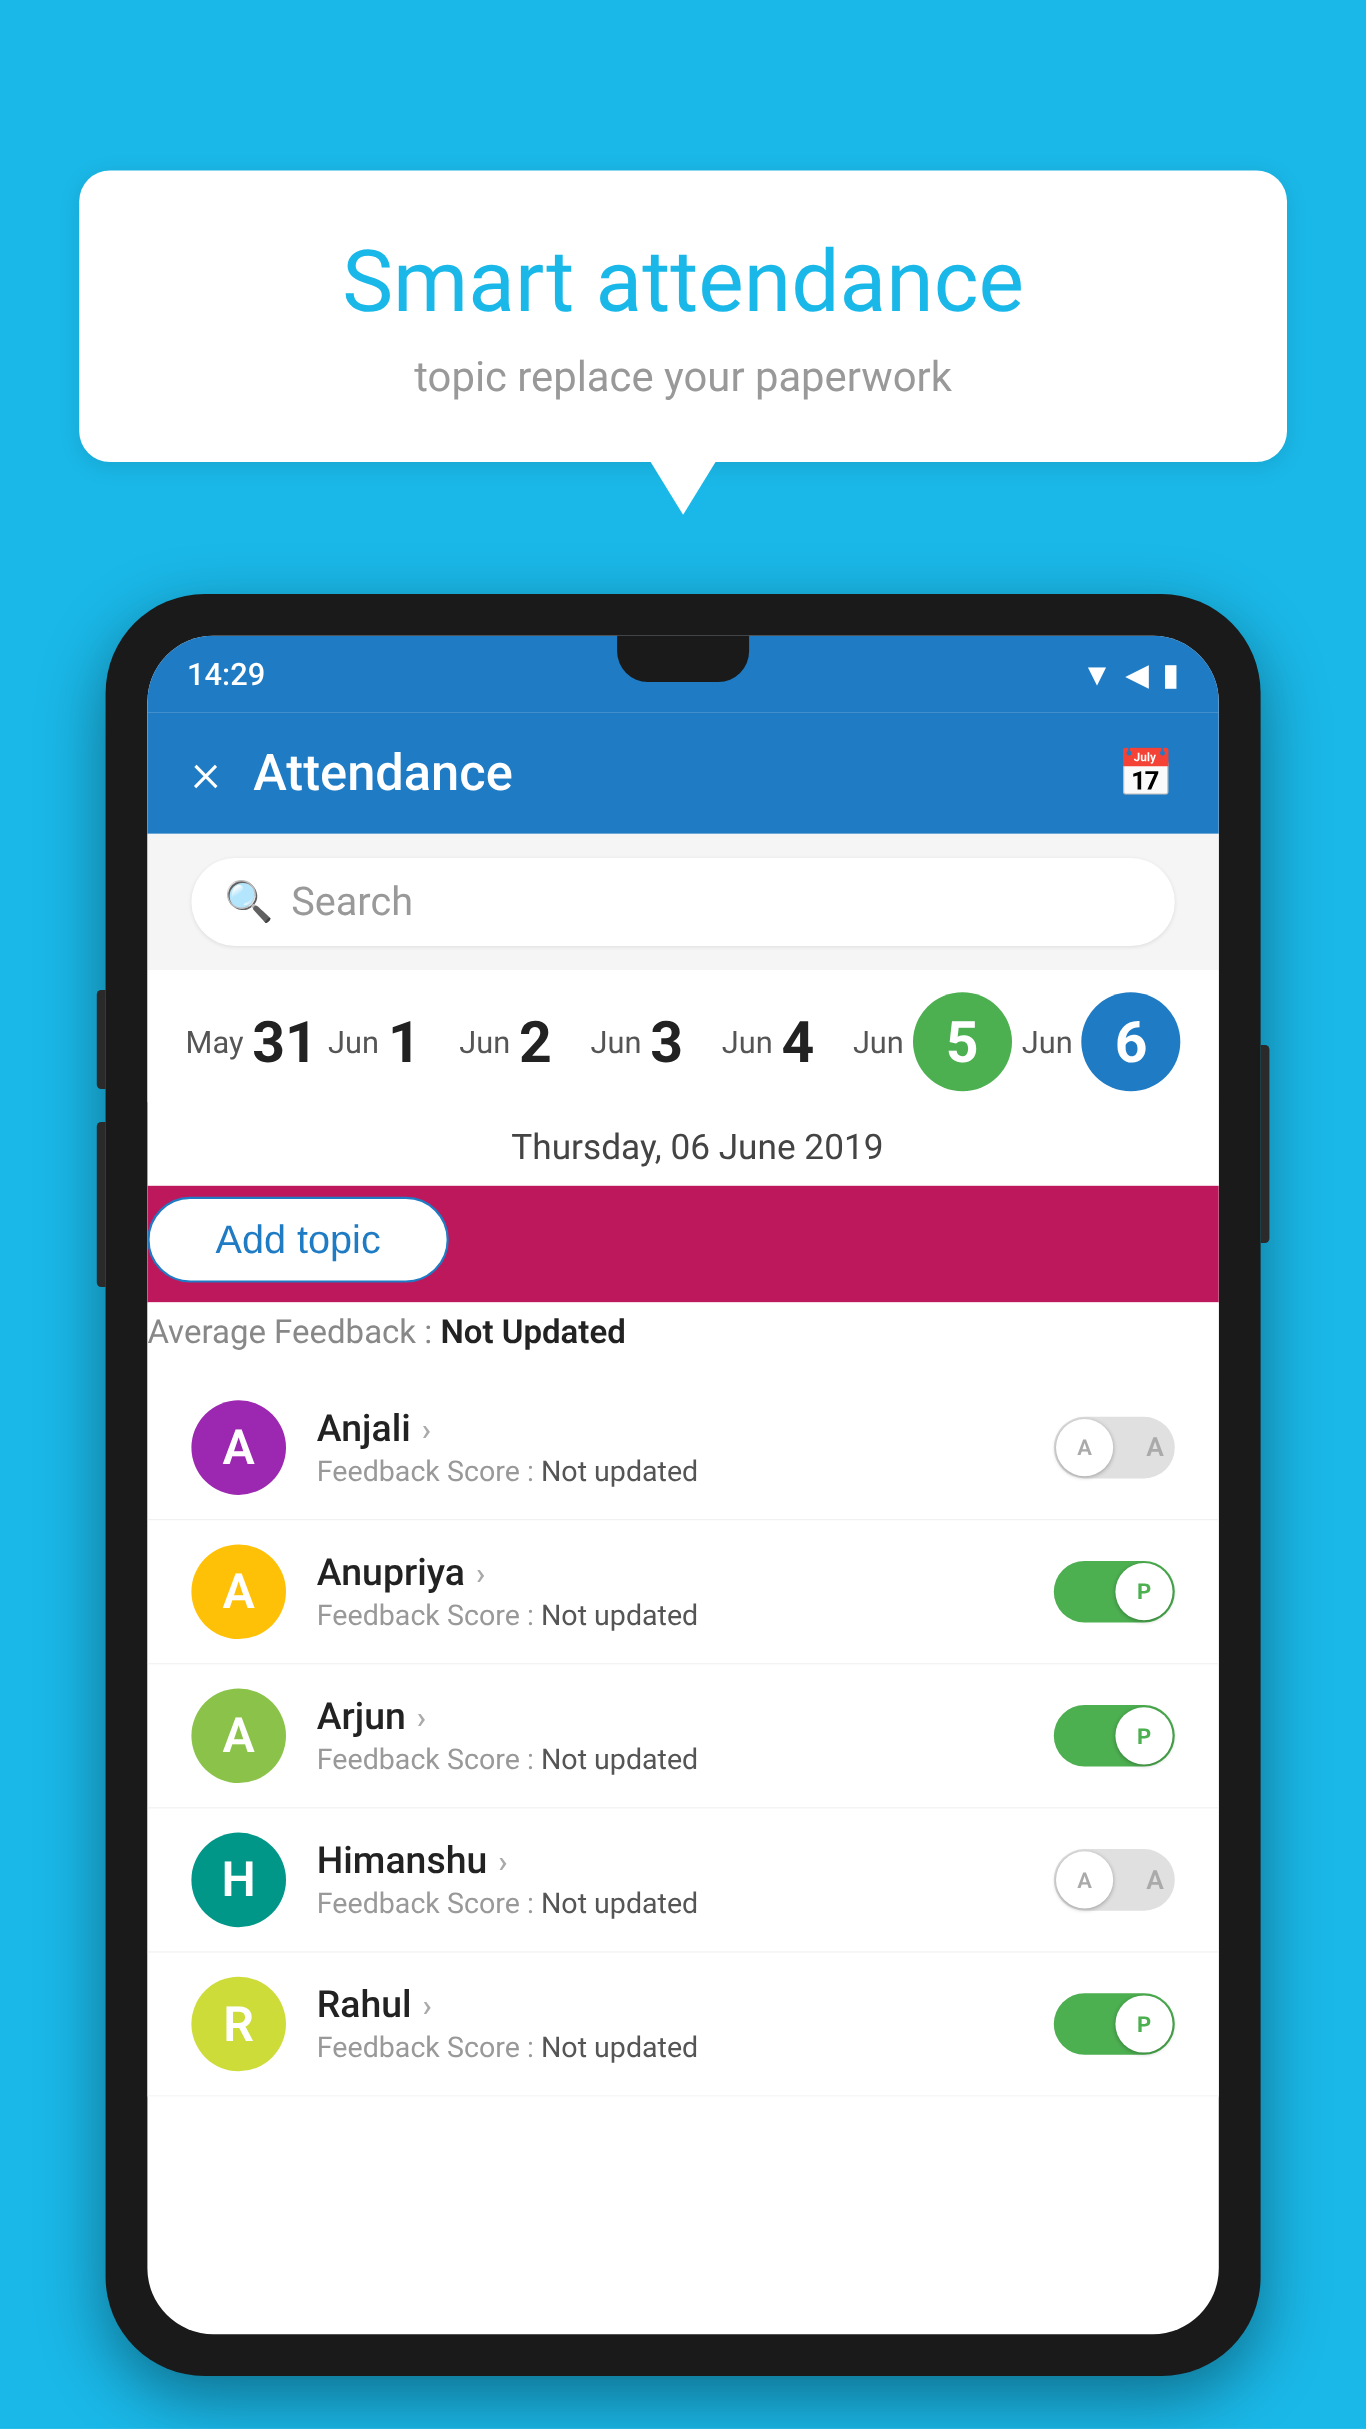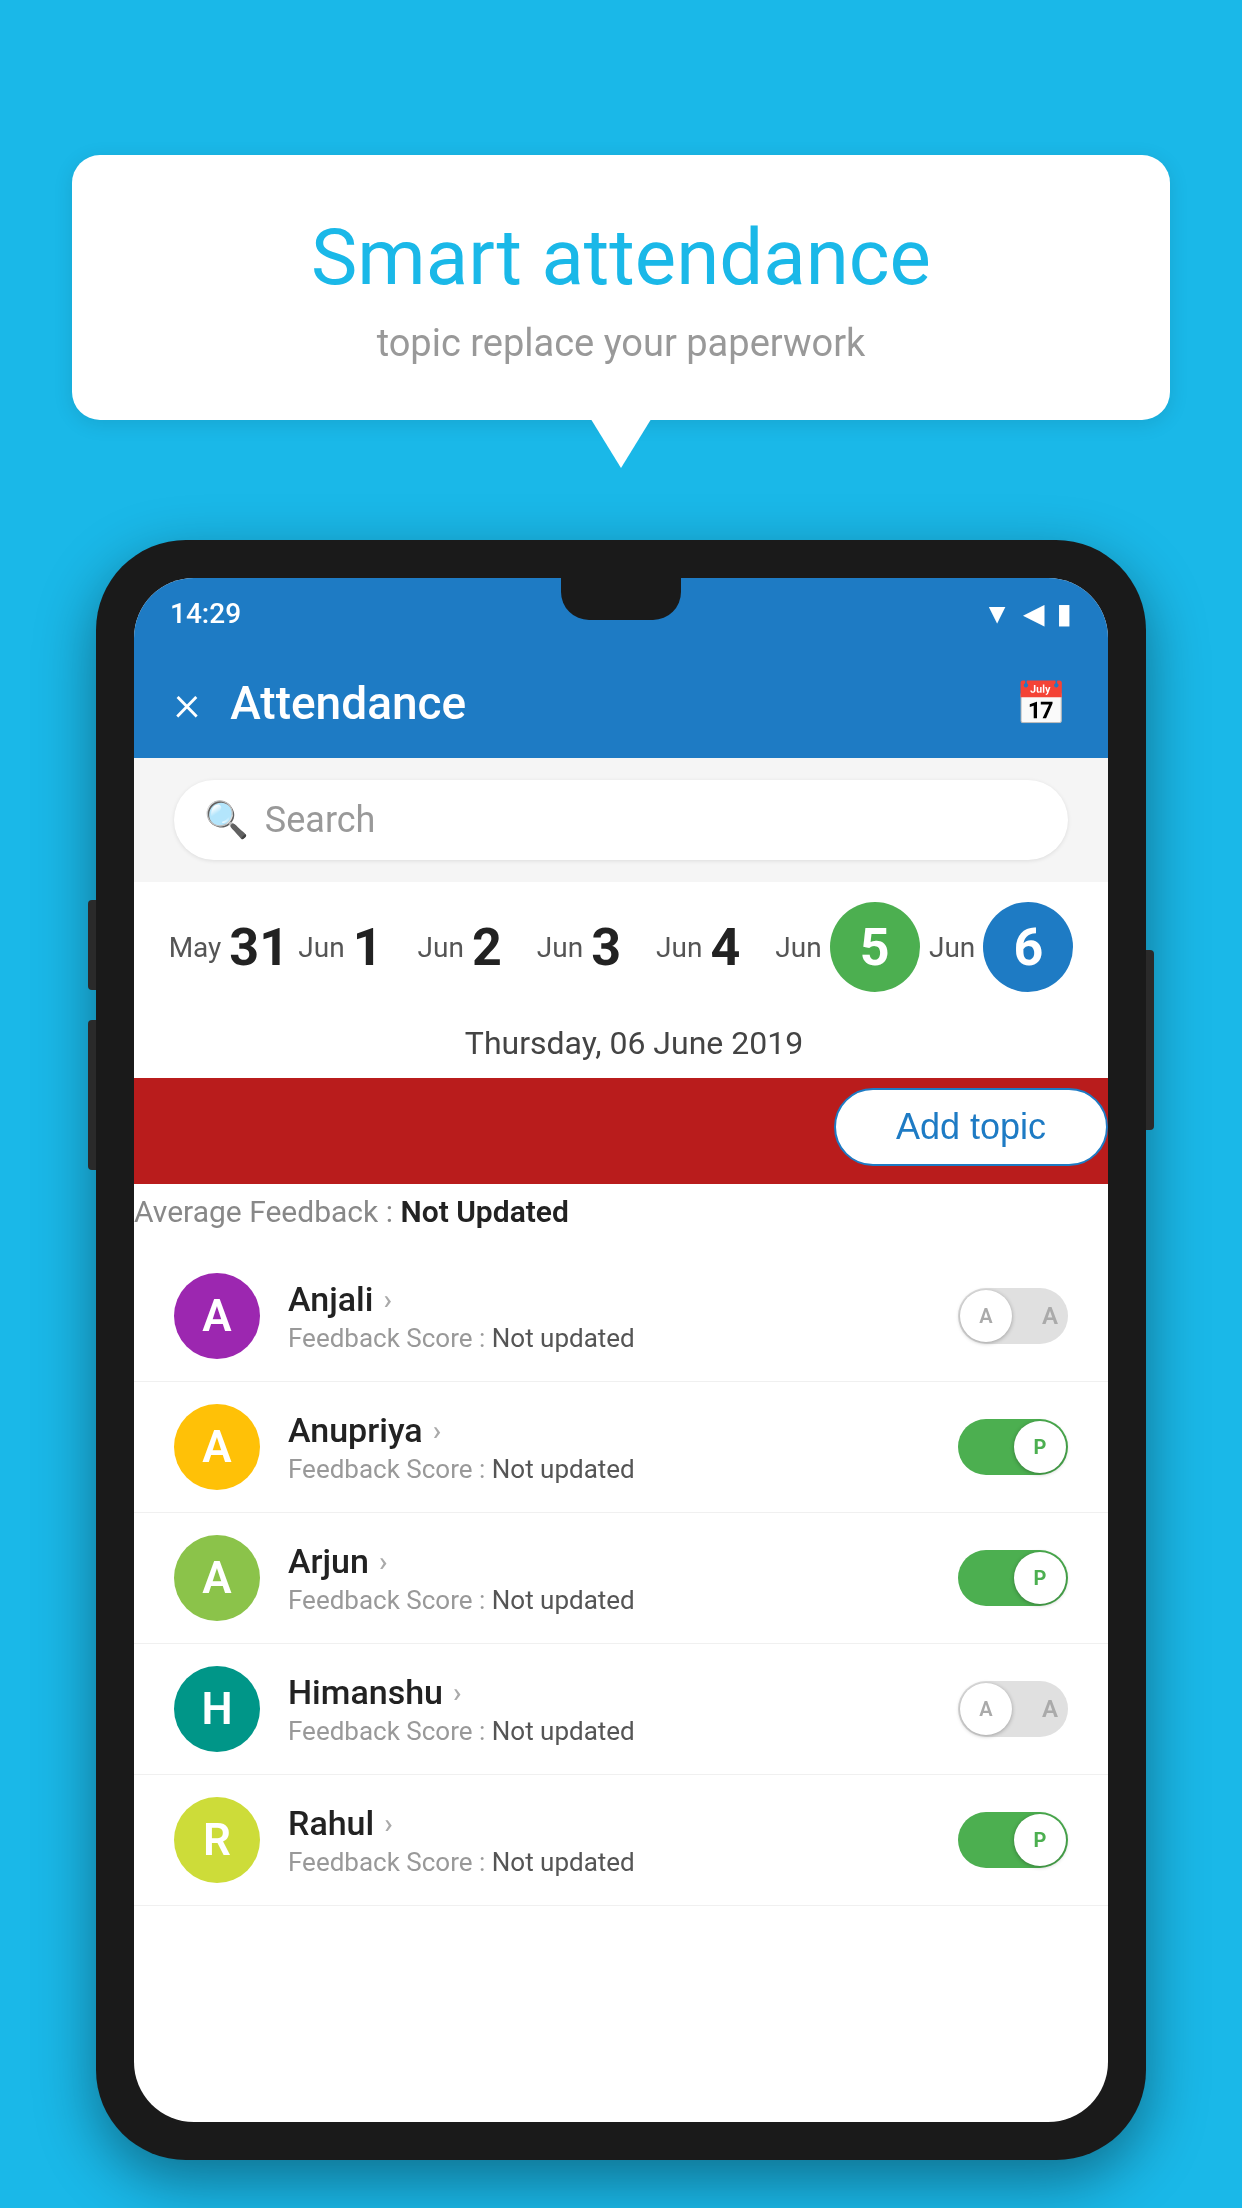--- a/index.html
+++ b/index.html
@@ -248,23 +248,23 @@
       font-size: 32px;
       color: #444;
       padding: 22px 0 16px;
       background: white;
       margin-left: 26px;
     }
 
     
     .add-topic-container {
       display: flex;
-      justify-content: flex-end;
+      justify-content: flex-start;
       padding: 10px 0 18px;
-      background: #b91c1c;
+      background: #be185d;
     }
     .add-topic-btn {
       border: 2px solid #1e7bc4;
       border-radius: 40px;
       padding: 16px 60px;
       color: #1e7bc4;
       font-size: 36px;
       cursor: pointer;
       background: white;
     }

